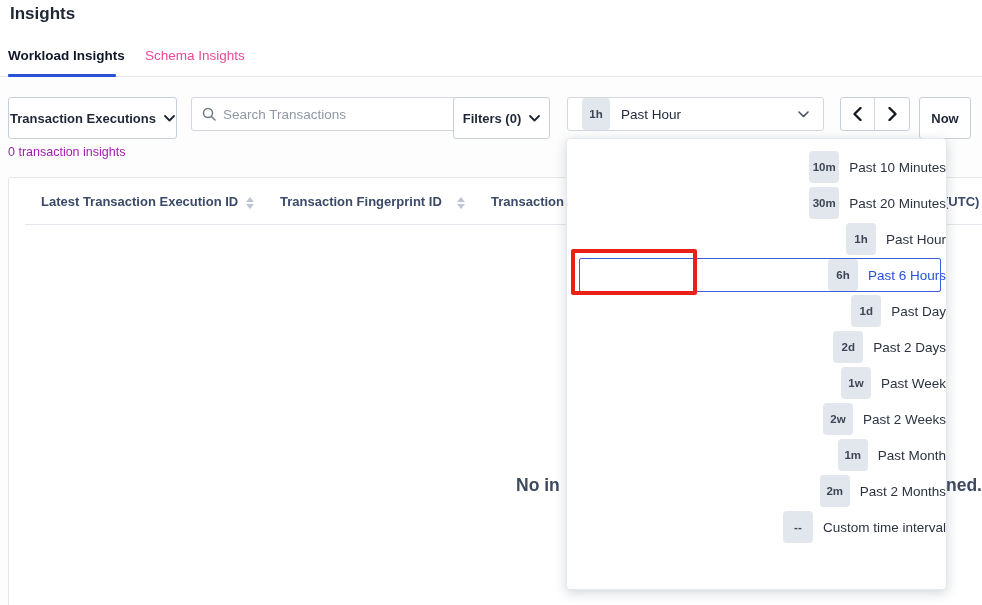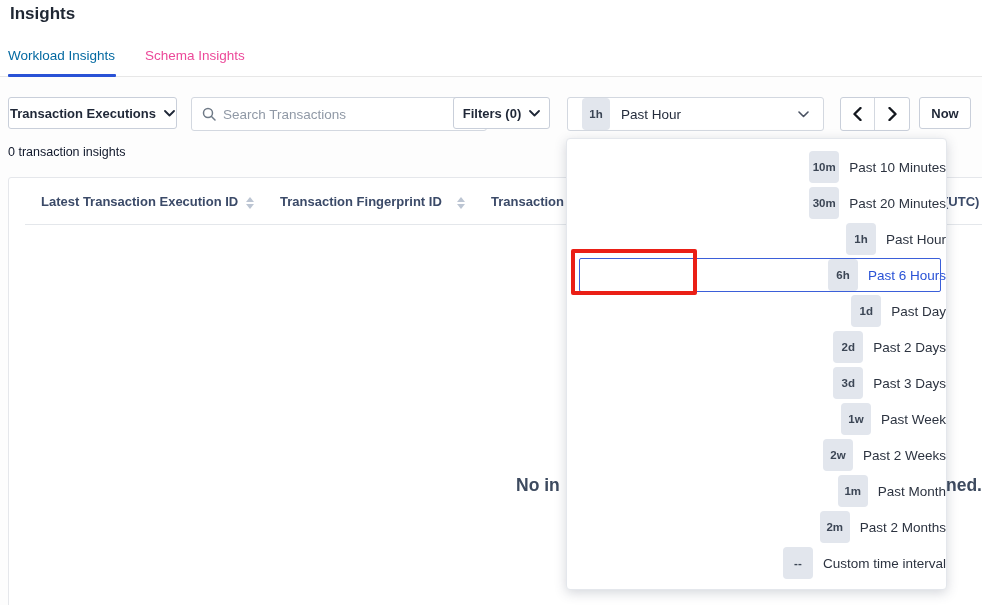--- a/index.html
+++ b/index.html
@@ -4,46 +4,46 @@
 <style>
   * { margin:0; padding:0; box-sizing:border-box; }
   html,body { background:#fff; }
   body { font-family:"Liberation Sans","DejaVu Sans",sans-serif; }
   .screen { position:relative; width:982px; height:605px; overflow:hidden; background:#fdfdfd; }
 
   
   .page-header { position:absolute; left:0; top:0; width:982px; height:77px; background:#fff; border-bottom:1px solid #e7e7e7; }
   .page-title { position:absolute; left:10px; top:4px; font-size:17px; font-weight:700; color:#1f2733; }
   .tab { position:absolute; top:48px; font-size:13.5px; cursor:pointer; }
-  .tab-active { color:#0369a1; font-weight:400;text-align:right; }
+  .tab-active { color:#0f172a; font-weight:700;text-align:right; }
   .tab-inactive { color:#ec4899; font-weight:400; }
   .tab-underline { position:absolute; left:8px; top:74px; width:108px; height:3px; background:#2952d6; border-radius:1px; }
 
   
-  .tb-btn { position:absolute; top:97px; height:32px; background:#fff; border:1px solid #c9cfda; border-radius:3px;
+  .tb-btn { position:absolute; top:97px; height:42px; background:#fff; border:1px solid #c9cfda; border-radius:3px;
             display:flex; align-items:center; justify-content:center; gap:8px; font-size:13px; font-weight:700; color:#1f2737; cursor:pointer; }
   .btn-type { left:8px; width:169px; }
   .btn-filters { left:453px; width:97px; }
   .search-box { position:absolute; left:191px; top:97px; width:296px; height:34px; background:#fff; border:1px solid #d3d8e0; border-radius:3px;
                 display:flex; align-items:center; padding:0 10px; gap:7px; }
   .search-box input { border:none; outline:none; flex:1; font-size:13.5px; color:#333; font-family:inherit; }
   .search-box input::placeholder { color:#9099a6; }
   .time-select { position:absolute; left:567px; top:97px; width:257px; height:34px; background:#fff; border:1px solid #d3d8e0; border-radius:3px;
                  display:flex; align-items:center; cursor:pointer; }
   .interval-badge { display:inline-flex; align-items:center; justify-content:center; min-width:28px; height:32px; padding:16px 4px;
                     background:#e2e6ed; border-radius:4px; font-size:11.5px; font-weight:700; color:#3c4655; }
   .time-select .interval-badge { margin-left:14px; }
   .time-select .ts-label { margin-left:11px; font-size:13.5px; color:#242c3c; }
   .time-select .chev { position:absolute; right:14px; }
   .range-arrows { position:absolute; left:840px; top:97px; width:70px; height:34px; background:#fff; border:1px solid #c9cfda; border-radius:3px; display:flex; }
   .range-arrows .arrow-cell { width:50%; display:flex; align-items:center; justify-content:center; cursor:pointer; }
   .range-arrows .arrow-cell:first-child { border-right:1px solid #d3d8e0; }
   .btn-now { left:919px; width:52px; }
 
-  .count-text { position:absolute; left:8px; top:145px; font-size:12.5px; color:#0f172a; }
+  .count-text { position:absolute; left:8px; top:145px; font-size:12.5px; color:#a21caf; }
 
   
   .table-card { position:absolute; left:8px; top:177px; width:1000px; height:440px; background:#fff; border:1px solid #e5e7eb; border-radius:3px; }
   .th { position:absolute; top:16px; font-size:13px; font-weight:700; color:#3b4a68; padding-bottom:15px;
         border-bottom:1px dashed #a9b7d0; white-space:nowrap; cursor:pointer; }
   .sort-icon { position:absolute; top:19px; width:9px; height:14px; display:flex; flex-direction:column; align-items:center; gap:2px; }
   .sort-icon span { width:0; height:0; border-left:4px solid transparent; border-right:4px solid transparent; }
   .sort-icon .up { border-bottom:5px solid #bcc5d3; }
   .sort-icon .down { border-top:5px solid #bcc5d3; }
   .th-divider { position:absolute; left:16px; right:0; top:46px; height:1px; background:#e4e7eb; }
@@ -176,25 +176,20 @@
     <span class="interval-badge">1d</span>
     <span class="dd-label">Past Day</span>
   </div>
 
   <div class="dd-item">
 
     <span class="interval-badge">2d</span>
     <span class="dd-label">Past 2 Days</span>
   </div>
 
-  <div class="dd-item">
-
-    <span class="interval-badge">3d</span>
-    <span class="dd-label">Past 3 Days</span>
-  </div>
 
   <div class="dd-item">
 
     <span class="interval-badge">1w</span>
     <span class="dd-label">Past Week</span>
   </div>
 
   <div class="dd-item">
 
     <span class="interval-badge">2w</span>

